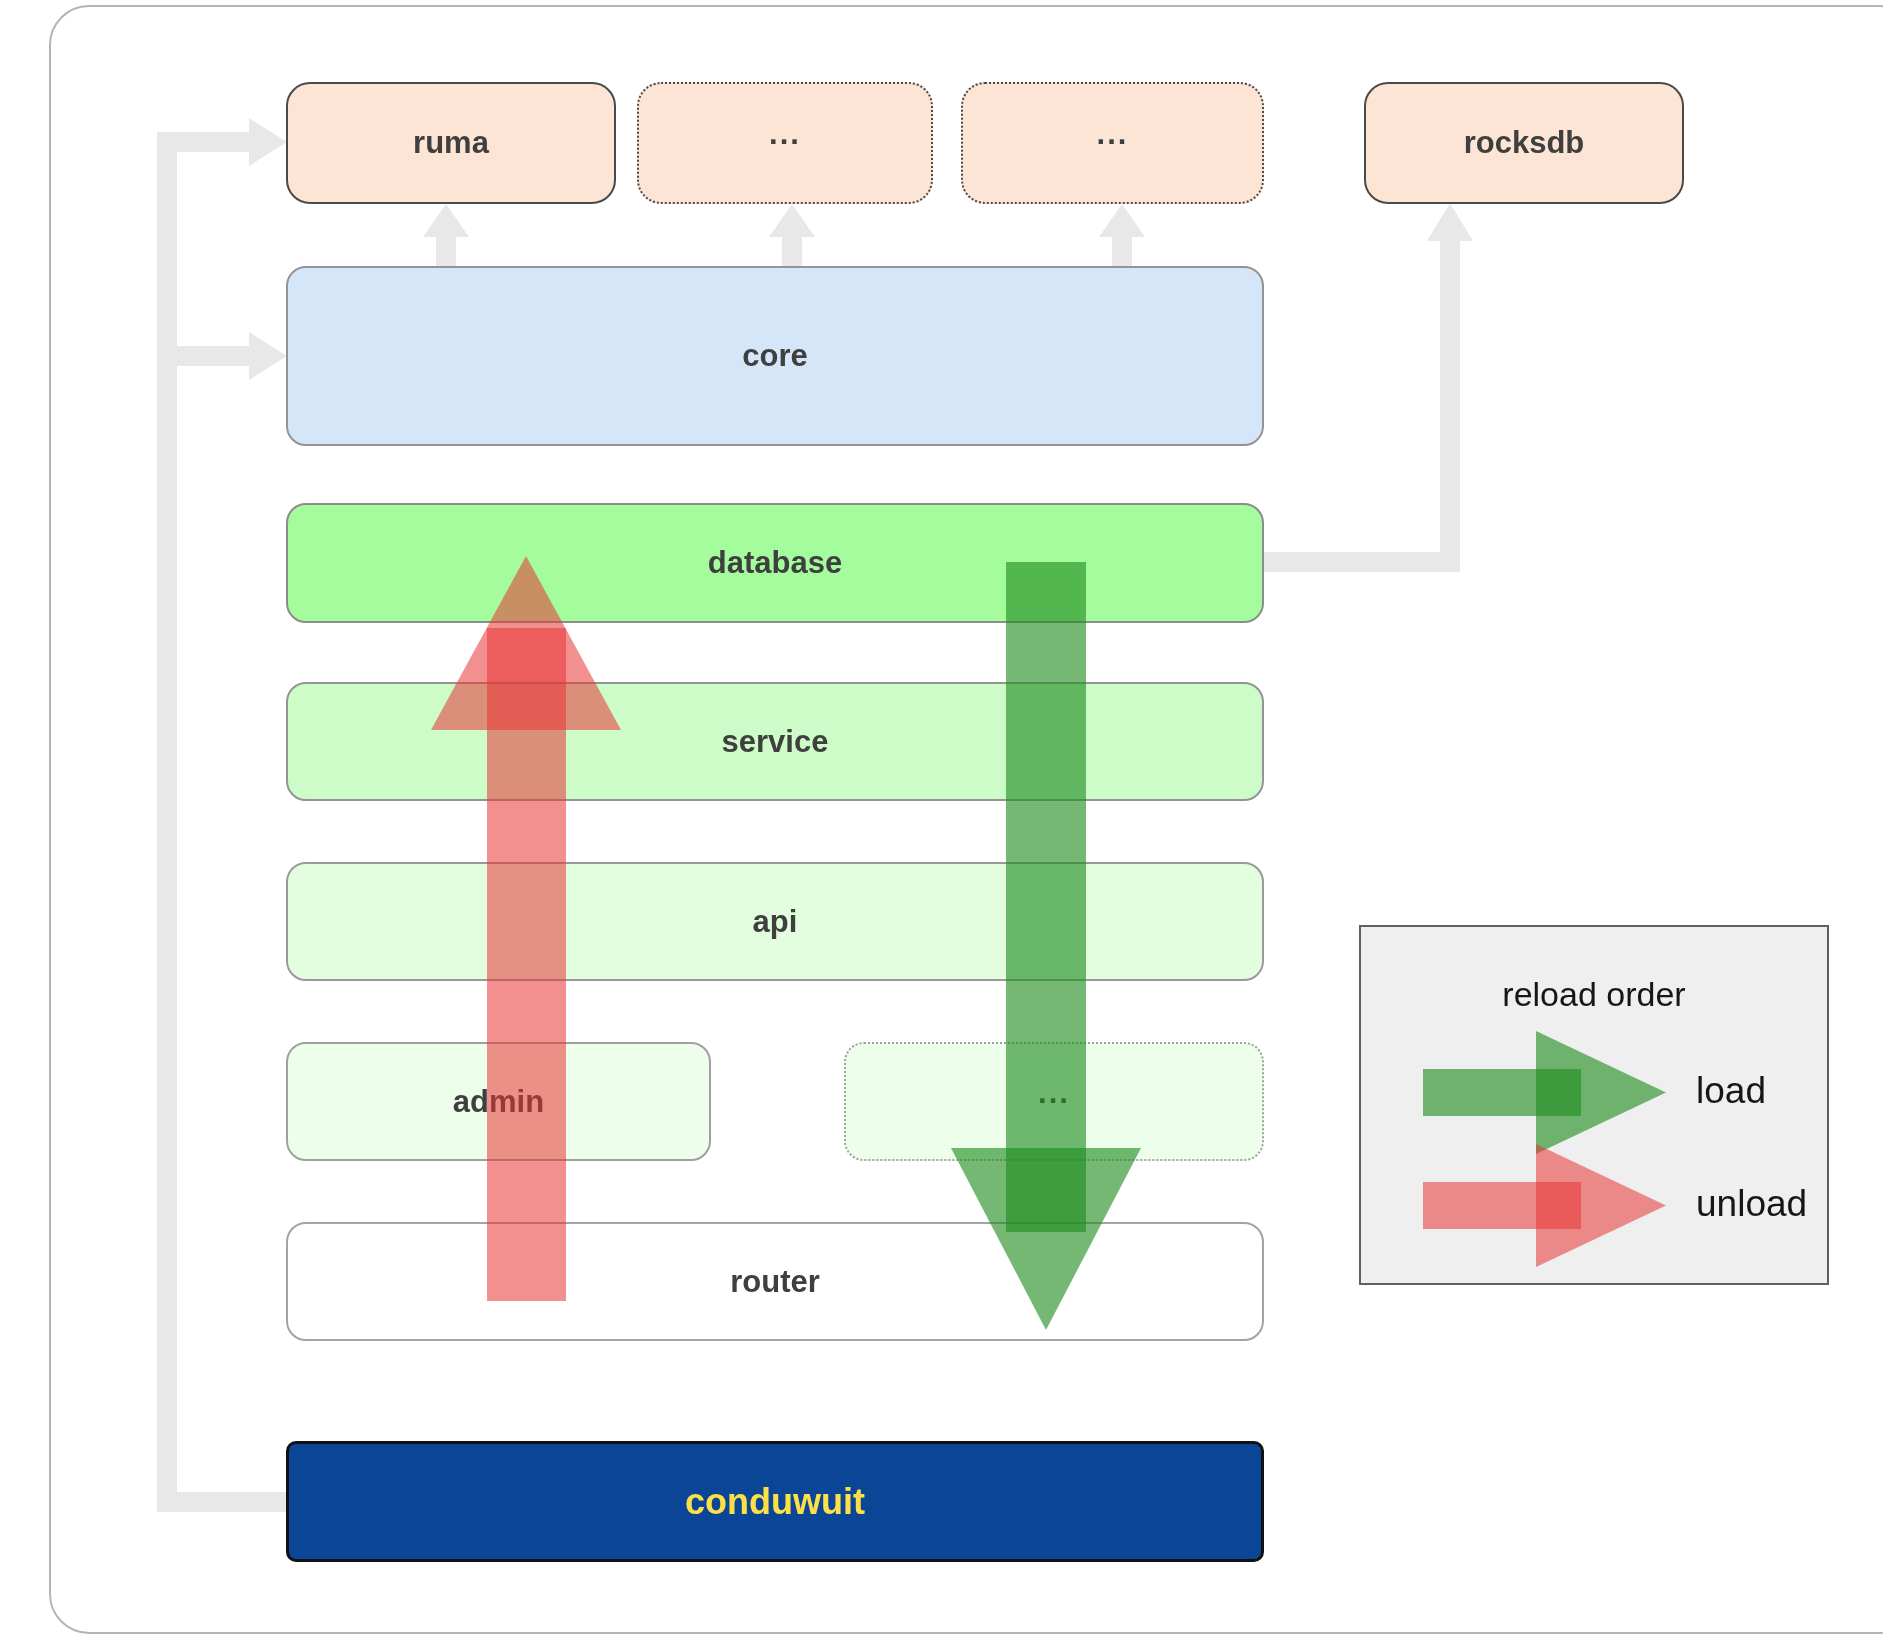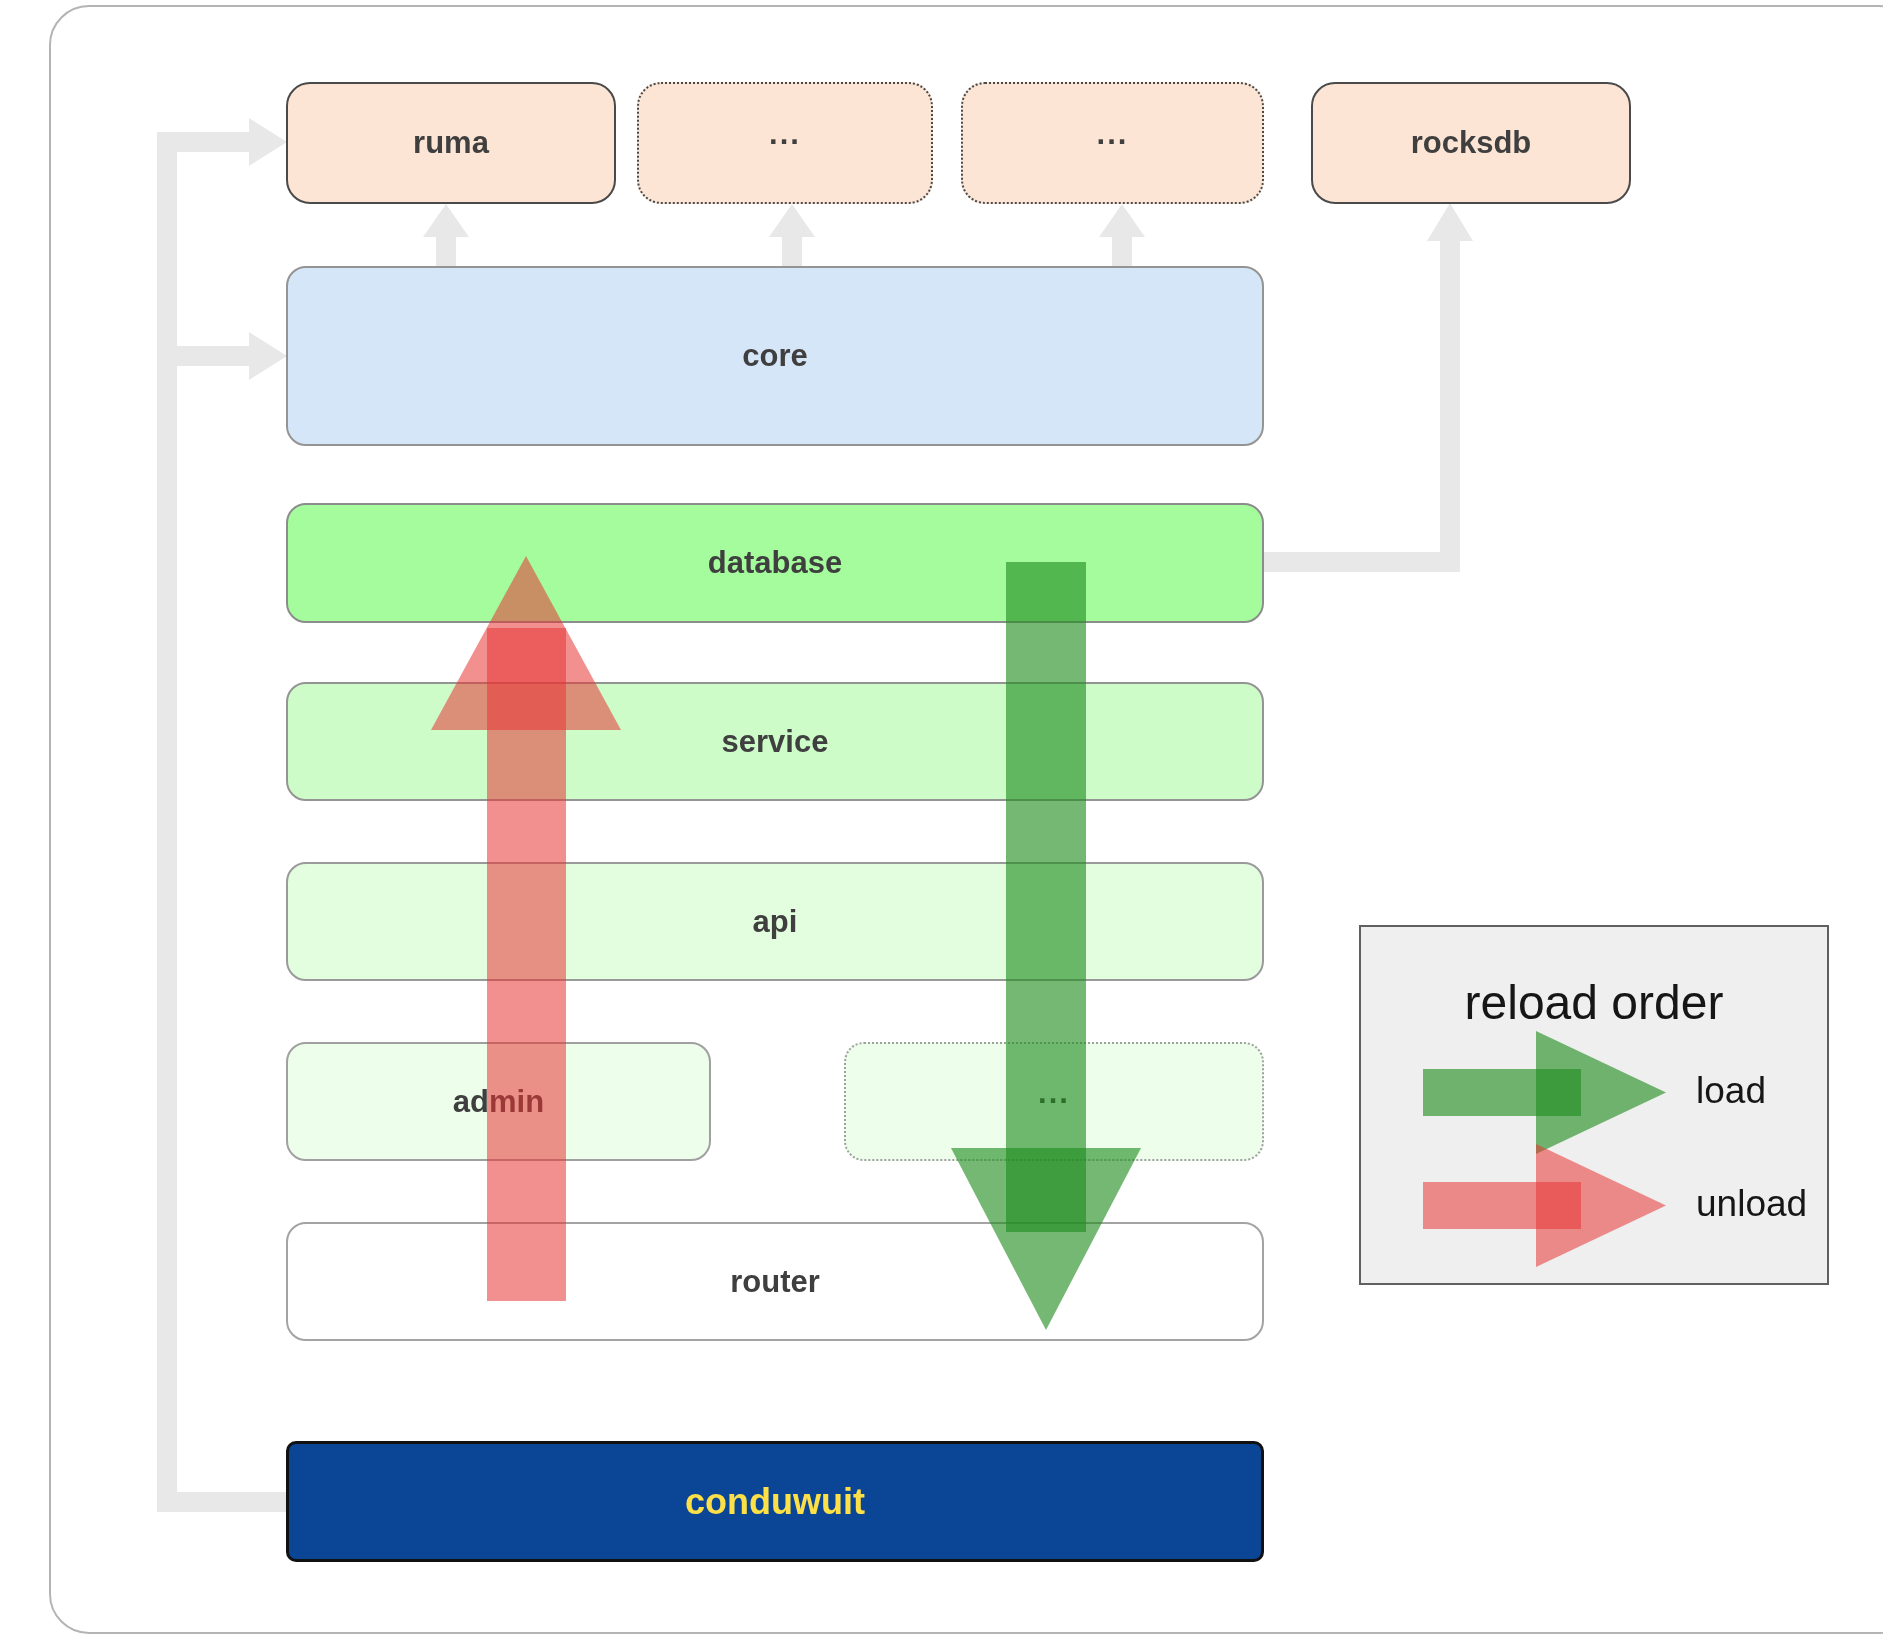--- a/index.html
+++ b/index.html
@@ -19,21 +19,21 @@
   
   .box{
     position:absolute;box-sizing:border-box;
     display:flex;align-items:center;justify-content:center;
     font-size:31px;font-weight:600;color:#3f3f3f;
     border-radius:20px;z-index:2;
   }
   .b-ruma      {left:242px; top:82px;  width:330px;height:122px;background:#fce5d4;border:2px solid #4a4a4a;border-radius:24px;}
   .b-more1     {left:593px; top:82px;  width:296px;height:122px;background:#fce5d4;border:2px dotted #4a4a4a;border-radius:24px;}
   .b-more2     {left:917px; top:82px;  width:303px;height:122px;background:#fce5d4;border:2px dotted #4a4a4a;border-radius:24px;}
-  .b-rocksdb   {left:1267px;top:82px;  width:320px;height:122px;background:#fce5d4;border:2px solid #4a4a4a;border-radius:24px;}
+  .b-rocksdb   {left:1320px;top:82px;  width:320px;height:122px;background:#fce5d4;border:2px solid #4a4a4a;border-radius:24px;}
   .b-core      {left:242px; top:266px; width:978px;height:180px;background:#d6e6f9;border:2px solid #949494;}
   .b-database  {left:242px; top:503px; width:978px;height:120px;background:#a5fc9d;border:2px solid #8c8c8c;}
   .b-service   {left:242px; top:682px; width:978px;height:119px;background:#cdfcc9;border:2px solid #949494;}
   .b-api       {left:242px; top:862px; width:978px;height:119px;background:#e2fedf;border:2px solid #9a9a9a;}
   .b-admin     {left:242px; top:1042px;width:425px;height:119px;background:#edfeeb;border:2px solid #a0a0a0;}
   .b-adminmore {left:800px; top:1042px;width:420px;height:119px;background:#edfeeb;border:2px dotted #a0a0a0;}
   .b-router    {left:242px; top:1222px;width:978px;height:119px;background:#ffffff;border:2px solid #a3a3a3;}
   .b-conduwuit {left:242px; top:1441px;width:978px;height:121px;background:#0b4596;border:3px solid #111111;border-radius:10px;
                 color:#fde047;font-weight:700;font-size:36px;}
   .dots-label{transform:translateY(-9px);letter-spacing:2px;}
@@ -68,21 +68,21 @@
   .red-head   {left:387px;top:556px; width:190px;height:174px;clip-path:polygon(50% 0,100% 100%,0 100%);}
   .green-shaft{left:962px;top:562px; width:80px; height:670px;}
   .green-head {left:907px;top:1148px;width:190px;height:182px;clip-path:polygon(0 0,100% 0,50% 100%);}
   
   .legend{
     position:absolute;left:1315px;top:925px;width:470px;height:360px;
     background:#efefef;border:2px solid #606060;box-sizing:border-box;z-index:3;
   }
   .legend-title{
     position:absolute;left:0;top:48px;width:100%;
-    text-align:center;font-size:48px;color:#161616;font-weight:400;
+    text-align:center;font-size:34px;color:#161616;font-weight:400;
   }
   .lg-piece{position:absolute;}
   .lg-green-shaft{left:62px; top:142px;width:158px;height:47px;background:#1f8c1f;opacity:0.62;}
   .lg-green-head {left:175px;top:104px;width:130px;height:123px;background:#1f8c1f;opacity:0.62;clip-path:polygon(0 0,100% 50%,0 100%);}
   .lg-red-shaft  {left:62px; top:255px;width:158px;height:47px;background:#e83535;opacity:0.55;}
   .lg-red-head   {left:175px;top:217px;width:130px;height:123px;background:#e83535;opacity:0.55;clip-path:polygon(0 0,100% 50%,0 100%);}
   .legend-item{
     position:absolute;font-size:37px;color:#161616;font-weight:400;
   }
   .lg-load-label  {left:335px;top:143px;text-align:right;}

